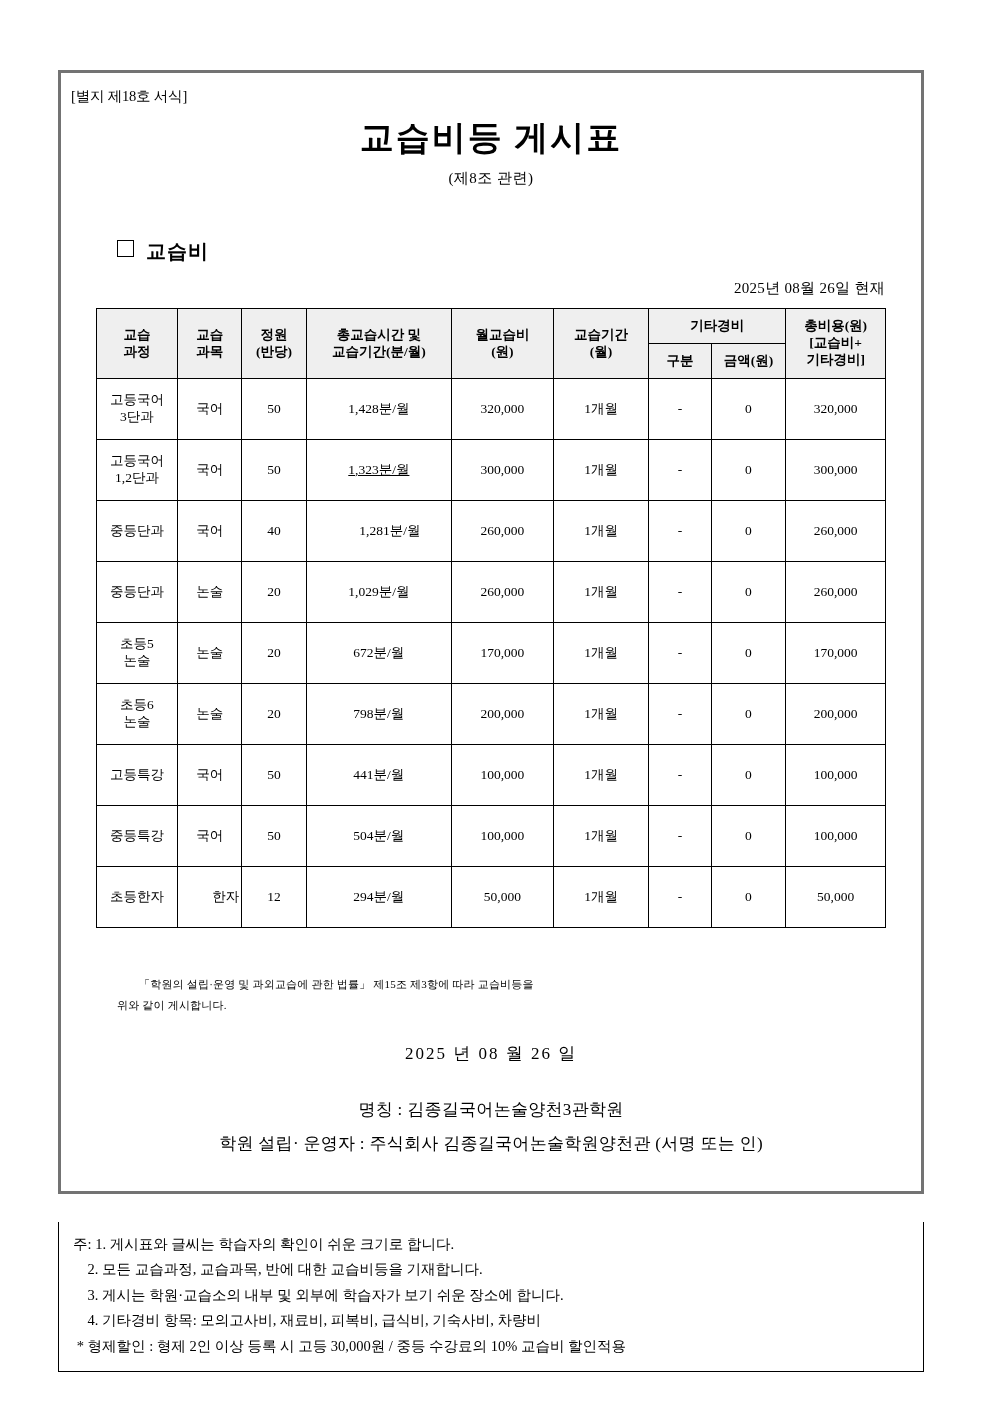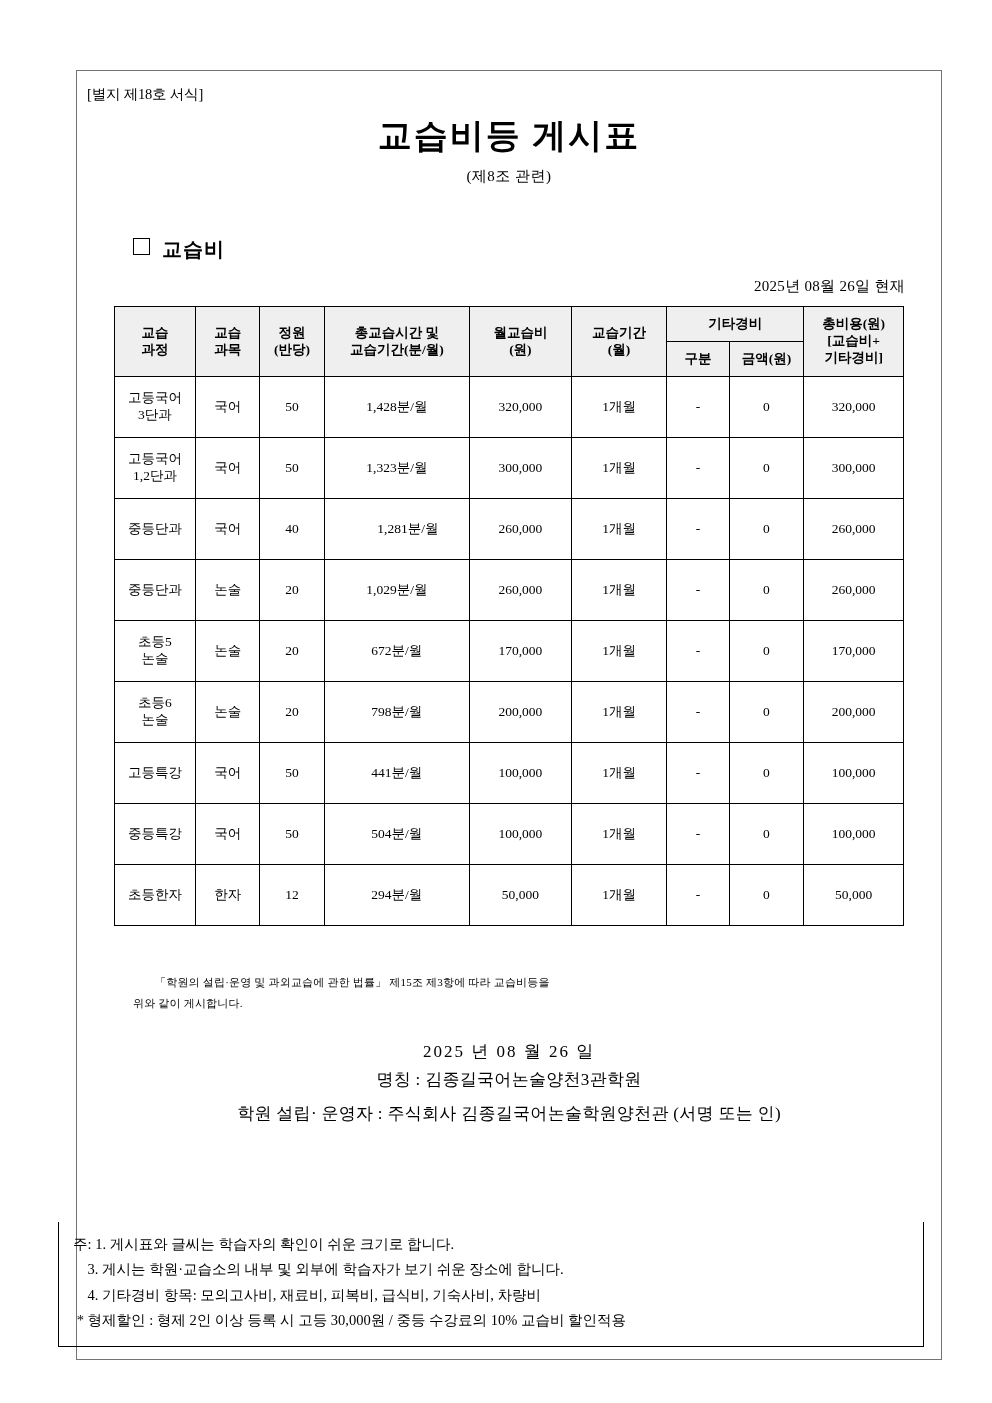--- a/index.html
+++ b/index.html
@@ -9,25 +9,25 @@
   }
   body {
     width: 992px;
     height: 1403px;
     font-family: "Liberation Serif", "DejaVu Serif", serif;
     color: #000;
     position: relative;
   }
   .page {
     position: absolute;
-    left: 76px;
+    left: 58px;
     top: 70px;
     width: 866px;
-    height: 1290px;
-    border: 1px solid #737373;
+    height: 1124px;
+    border: 3px solid #737373;
     box-sizing: border-box;
   }
   .form-no {
     position: absolute;
     left: 10px;
     top: 14px;
     font-size: 14.5px;
     letter-spacing: -0.2px;
   }
   .doc-title {
@@ -107,20 +107,21 @@
   }
   .date-line {
     text-align: center;
     font-size: 17px;
     margin-top: 26px;
     letter-spacing: 2px;
   }
   .sign {
     text-align: center;
     font-size: 17px;
+    margin-top: 28px;
     line-height: 2.0;
     letter-spacing: 0.3px;
   }
   .notes {
     position: absolute;
     left: 58px;
     top: 1222px;
     width: 866px;
     border: 1px solid #000;
     border-top: none;
@@ -194,21 +195,21 @@
           <td style="white-space: pre-line;">1개월</td>
           <td style="white-space: pre-line;">-</td>
           <td style="white-space: pre-line;">0</td>
           <td style="white-space: pre-line;">320,000</td>
         </tr>
         <tr>
           <td style="white-space: pre-line;">고등국어
 1,2단과</td>
           <td style="white-space: pre-line;">국어</td>
           <td style="white-space: pre-line;">50</td>
-          <td style="white-space: pre-line;">1,323분/월</td>
+          <td style="white-space: pre-line; text-decoration: underline;">1,323분/월</td>
           <td style="white-space: pre-line;">300,000</td>
           <td style="white-space: pre-line;">1개월</td>
           <td style="white-space: pre-line;">-</td>
           <td style="white-space: pre-line;">0</td>
           <td style="white-space: pre-line;">300,000</td>
         </tr>
         <tr>
           <td style="white-space: pre-line;">중등단과</td>
           <td style="white-space: pre-line;">국어</td>
           <td style="white-space: pre-line;">40</td>
@@ -271,21 +272,21 @@
           <td style="white-space: pre-line;">50</td>
           <td style="white-space: pre-line;">504분/월</td>
           <td style="white-space: pre-line;">100,000</td>
           <td style="white-space: pre-line;">1개월</td>
           <td style="white-space: pre-line;">-</td>
           <td style="white-space: pre-line;">0</td>
           <td style="white-space: pre-line;">100,000</td>
         </tr>
         <tr>
           <td style="white-space: pre-line; margin-left: 47px;">초등한자</td>
-          <td style="white-space: pre-line;">한자</td>
+          <td style="white-space: pre-line; text-align: right;">한자</td>
           <td style="white-space: pre-line;">12</td>
           <td style="white-space: pre-line;">294분/월</td>
           <td style="white-space: pre-line;">50,000</td>
           <td style="white-space: pre-line;">1개월</td>
           <td style="white-space: pre-line;">-</td>
           <td style="white-space: pre-line;">0</td>
           <td style="white-space: pre-line;">50,000</td>
         </tr>
       </tbody>
   </table>
@@ -298,16 +299,17 @@
 
   <div class="sign">
     <div>명칭 : 김종길국어논술양천3관학원</div>
     <div>학원 설립· 운영자 : 주식회사 김종길국어논술학원양천관  (서명 또는 인)</div>
   </div>
 
 </div>
 
 <div class="notes" id="notes-block">
     <div>주: 1. 게시표와 글씨는 학습자의 확인이 쉬운 크기로 합니다.</div>
+    <div>    2. 모든 교습과정, 교습과목, 반에 대한 교습비등을 기재합니다.</div>
     <div>    3. 게시는 학원·교습소의 내부 및 외부에 학습자가 보기 쉬운 장소에 합니다.</div>
     <div>    4. 기타경비 항목: 모의고사비, 재료비, 피복비, 급식비, 기숙사비, 차량비</div>
     <div> * 형제할인 : 형제 2인 이상 등록 시 고등 30,000원 / 중등 수강료의 10% 교습비 할인적용</div>
   </div>
 
 </body></html>

